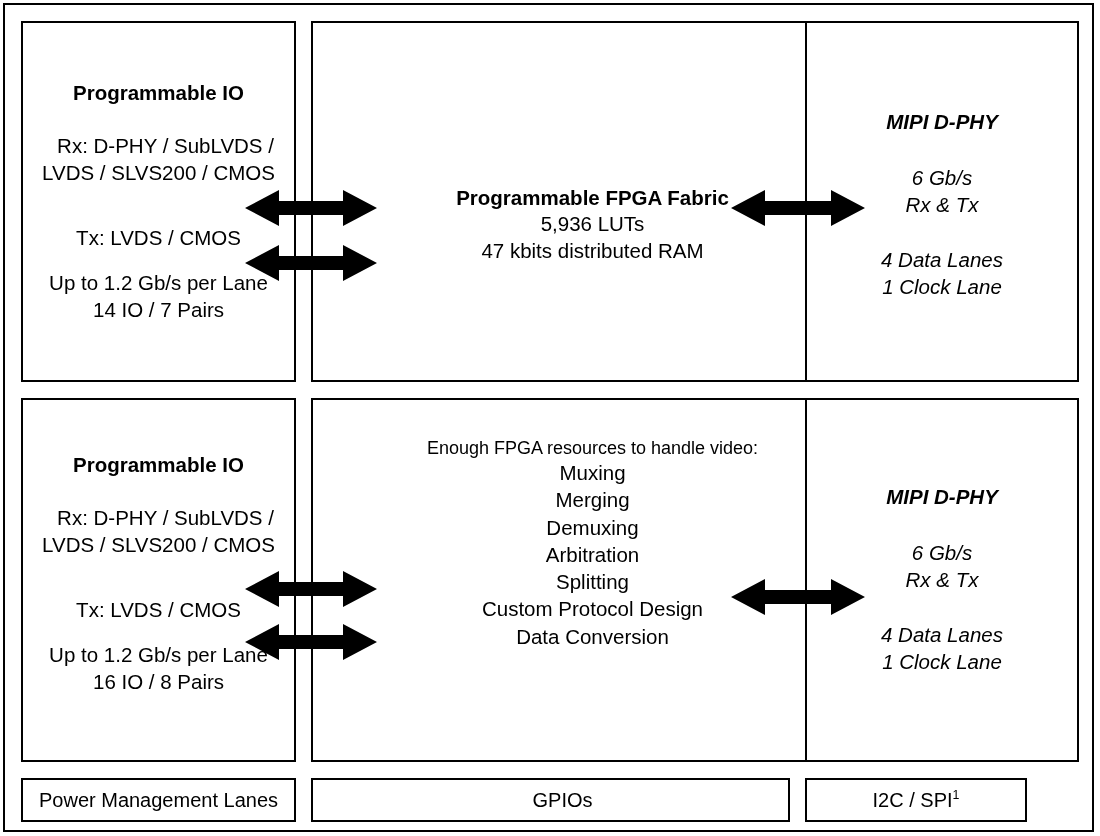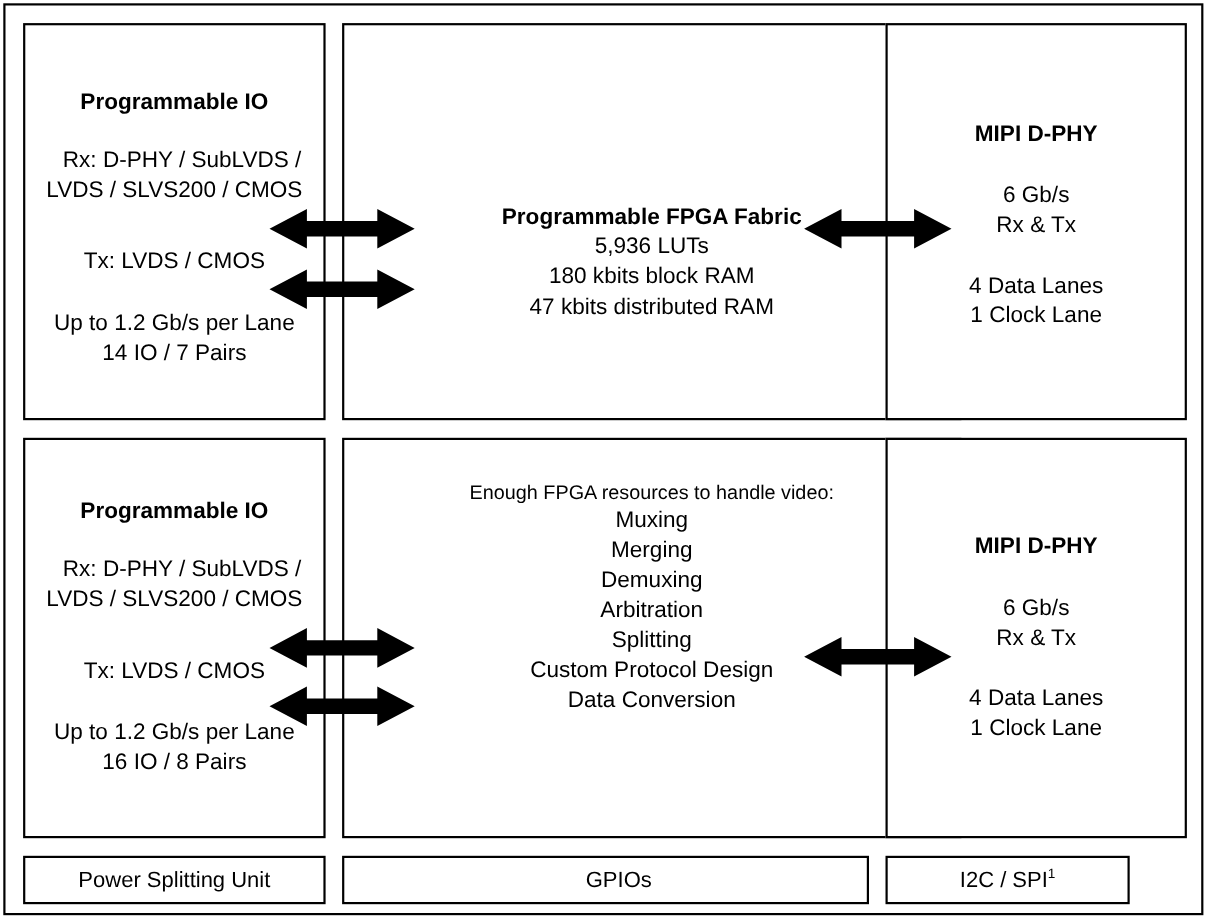--- a/index.html
+++ b/index.html
@@ -41,21 +41,21 @@
     display: flex;
     flex-direction: column;
     align-items: center;
     justify-content: flex-start;
     text-align: center;
   }
 
   
   .col-left   { left: 21px;  width: 275px; }
   .col-center { left: 311px; width: 563px; }
-  .col-right  { left: 805px; width: 274px; }
+  .col-right  { left: 805px; width: 274px; font-style: italic; }
 
   .row-top    { top: 21px;  height: 361px; }
   .row-bottom { top: 398px; height: 364px; }
 
   .footer-box {
     position: absolute;
     border: 2px solid #000000;
     box-sizing: border-box;
     background: #ffffff;
     display: flex;
@@ -74,21 +74,21 @@
   .block-line {
     font-size: 20.5px;
     line-height: 1.32;
     white-space: nowrap;
   }
 
   
   .io-title   { margin-top: 58px; }
   .io-rx      { margin-top: 27px; margin-left: 14px; }
   .io-tx      { margin-top: 38px; }
-  .io-speed   { margin-top: 29px; }
+  .io-speed   { margin-top: 18px; }
 
   .io-bottom-title { margin-top: 53px; }
 
   
   .fabric-title { margin-top: 163px; font-weight: bold; font-size: 20.5px; }
   .fabric-line  { font-size: 20.5px; line-height: 1.33; }
 
   .video-head { margin-top: 38px; font-size: 18px; }
   .video-item { font-size: 20.5px; line-height: 1.33; }
 
@@ -129,21 +129,20 @@
     <div class="block-line io-rx">Rx: D-PHY / SubLVDS /</div>
     <div class="block-line">LVDS / SLVS200 / CMOS</div>
     <div class="block-line io-tx">Tx: LVDS / CMOS</div>
     <div class="block-line io-speed">Up to 1.2 Gb/s per Lane</div>
     <div class="block-line">14 IO / 7 Pairs</div>
   </div>
 
   <div class="block col-center row-top">
     <div class="fabric-title">Programmable FPGA Fabric</div>
     <div class="fabric-line">5,936 LUTs</div>
-    <div class="fabric-line">180 kbits block RAM</div>
     <div class="fabric-line">47 kbits distributed RAM</div>
   </div>
 
   <div class="block col-right row-top">
     <div class="block-title mipi-title-top">MIPI D-PHY</div>
     <div class="block-line mipi-rate">6 Gb/s</div>
     <div class="block-line">Rx &amp; Tx</div>
     <div class="block-line mipi-lanes">4 Data Lanes</div>
     <div class="block-line">1 Clock Lane</div>
   </div>
@@ -170,21 +169,21 @@
 
   <div class="block col-right row-bottom">
     <div class="block-title mipi-title-bottom">MIPI D-PHY</div>
     <div class="block-line mipi-rate">6 Gb/s</div>
     <div class="block-line">Rx &amp; Tx</div>
     <div class="block-line mipi-lanes">4 Data Lanes</div>
     <div class="block-line">1 Clock Lane</div>
   </div>
 
   <div class="footer-box" style="left:21px; top:778px; width:275px; height:44px;">
-    <span>Power Splitting Unit</span>
+    <span>Power Management Lanes</span>
   </div>
 
   <div class="footer-box" style="left:311px; top:778px; width:479px; height:44px;padding-left:24px;">
     <span>GPIOs</span>
   </div>
 
   <div class="footer-box" style="left:805px; top:778px; width:222px; height:44px;">
     <span><span>I2C / SPI</span><sup>1</sup></span>
   </div>
 

